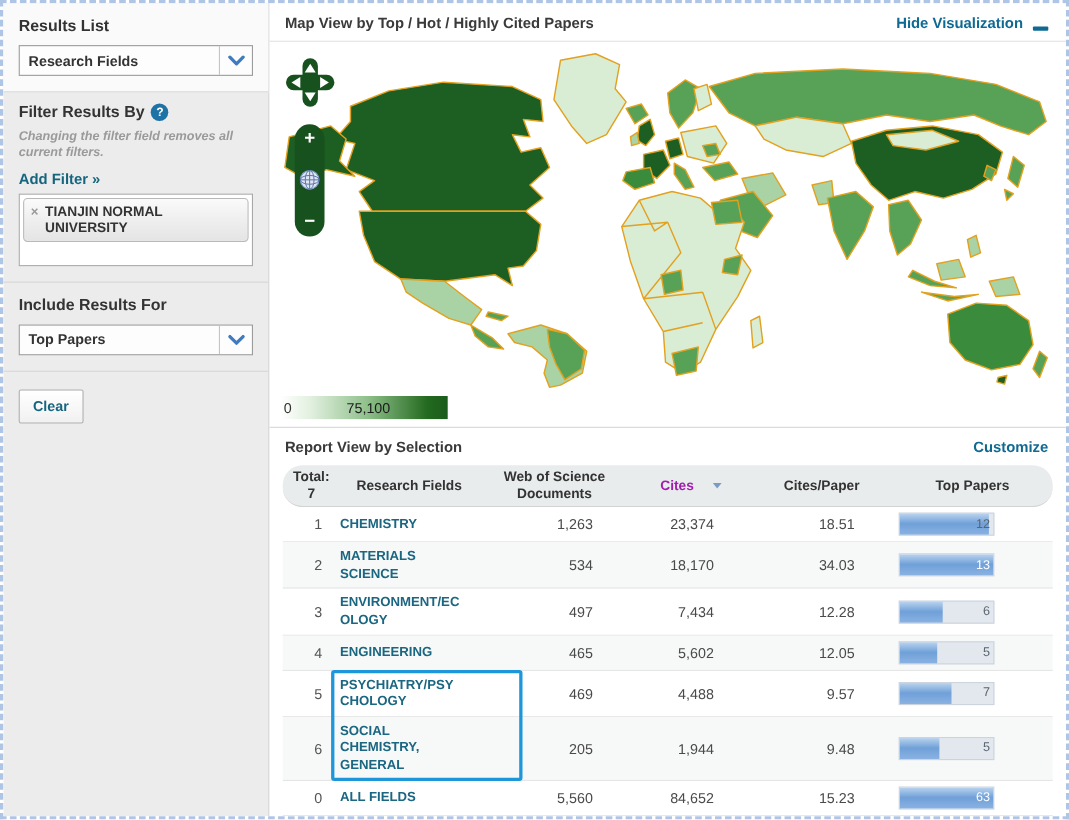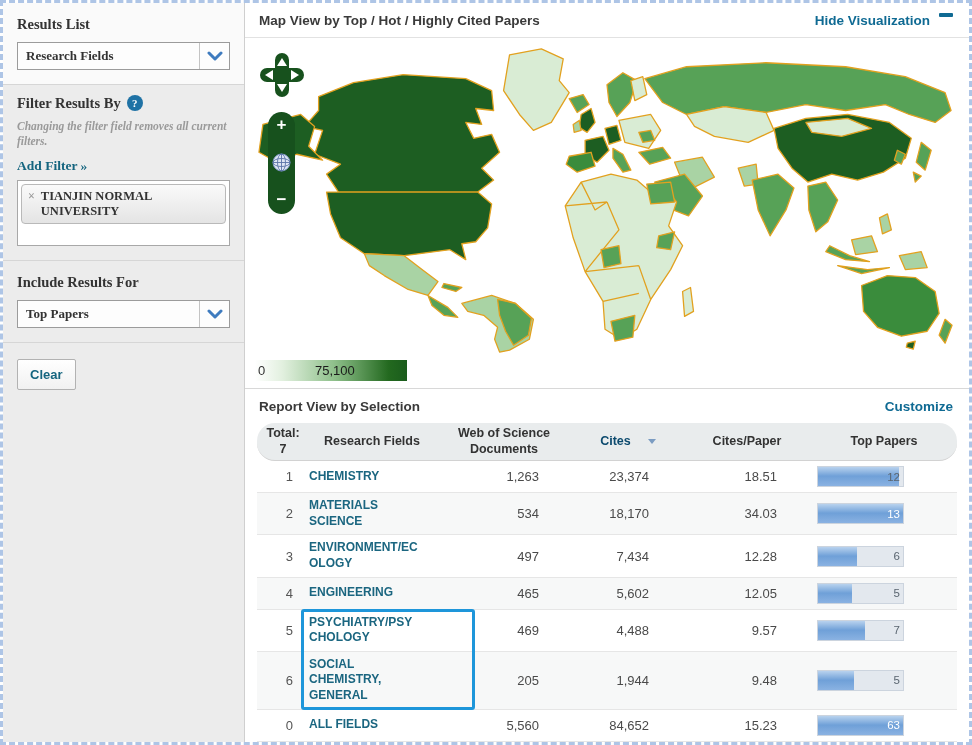--- a/index.html
+++ b/index.html
@@ -2,42 +2,42 @@
 <html><head>
 <meta charset="utf-8">
 <style>
   * { box-sizing: border-box; margin: 0; padding: 0; }
   html,body { width:972px; height:745px; }
   body { font-family: "Liberation Sans", sans-serif; background:#fff; }
   .page { width:972px; height:745px; border:3px dashed #aec5e6; background:#fff; display:flex; overflow:hidden; }
 
   
   .sidebar { width:242px; min-width:242px; background:#ececec; border-right:1px solid #cfcfcf; }
-  .sb-sec { padding:10px 14px 14px 14px; border-bottom:1px solid #d6d6d6;font-family:Liberation Serif, serif; }
+  .sb-sec { padding:10px 14px 14px 14px; border-bottom:1px solid #d6d6d6; }
   .sb-sec1 { background:#fafafa; }
   .sb-title { font-size:14.5px; font-weight:bold; color:#333; margin:3px 0 9px 0; }
   .dropdown { height:28px; background:#fdfdfd; border:1px solid #9b9b9b; display:flex; align-items:center; justify-content:space-between; cursor:pointer; }
   .dropdown .dd-label { font-weight:bold; font-size:13px; color:#333; padding-left:8px; }
   .dd-chev { width:30px; height:100%; border-left:1px solid #c4c4c4; display:flex; align-items:center; justify-content:center; }
   .filter-title-row { display:flex; align-items:flex-start; gap:6px; margin-bottom:7px; }
   .q-icon { width:16px; height:16px; border-radius:50%; background:#1f72a5; color:#fff; font-size:11px; font-weight:bold; display:flex; align-items:center; justify-content:center; cursor:pointer; }
   .note { font-style:italic; font-weight:bold; color:#9a9a9a; font-size:11.5px; line-height:1.3; margin-bottom:7px; }
   .add-filter { display:inline-block; color:#15657f; font-weight:bold; font-size:13.5px; margin-bottom:6px; cursor:pointer; text-decoration:none; }
   .filter-box { background:#fff; border:1px solid #a8a8a8; min-height:66px; padding:3px; }
   .tag { border:1px solid #b9b9b9; border-radius:4px; background:linear-gradient(#fafafa,#e4e4e4); padding:4px 6px; display:flex; gap:6px; align-items:flex-start; }
   .tag-x { color:#999; font-weight:bold; font-size:12px; line-height:15px; cursor:pointer; }
   .tag-label { font-weight:bold; font-size:12.5px; color:#333; line-height:1.2; text-transform:uppercase; }
   .btn-row { display:flex; gap:8px; padding:16px 14px; }
   .btn { background:linear-gradient(#ffffff,#f1f1f1); border:1px solid #b2b2b2; border-radius:2px; padding:7px 12px; font-weight:bold; font-size:13px; color:#15657f; cursor:pointer; font-family:"Liberation Sans",sans-serif; }
 
   
   .main { flex:1; display:flex; flex-direction:column; background:#fff; }
   .panel-header { display:flex; justify-content:space-between; align-items:center; padding:10px 16px 9px 14px; }
   .panel-title { font-weight:bold; font-size:13.5px; color:#3a3a3a; }
-  .teal-link { color:#0f6a93; font-weight:bold; font-size:13.5px; display:flex; align-items:flex-start; gap:9px; cursor:pointer; text-decoration:none; }
+  .teal-link { color:#0f6a93; font-weight:bold; font-size:13.5px; display:flex; align-items:flex-end; gap:9px; cursor:pointer; text-decoration:none; }
   .minus-bar { width:14px; height:4px; background:#0f6a93; border-radius:1px; }
   .map-header { border-bottom:1px solid #e2e2e2; }
 
   .map-area { position:relative; height:322px; }
   .worldmap { position:absolute; left:4px; top:2px; }
   .worldmap path, .worldmap polygon { stroke:#e2a11f; stroke-width:1.3; stroke-linejoin:round; }
   .dk{fill:#1d5e22} .md2{fill:#3a8c3c} .md{fill:#57a257} .lt{fill:#a9d3a4} .pl{fill:#d9ecd4}
   .borderline { fill:none; stroke:#e2a11f; stroke-width:1.1; }
   .map-controls { position:absolute; left:14px; top:14px; z-index:2; width:46px; }
   .zoom-pill { width:27px; height:102px; background:#17511d; border-radius:14px; margin:10px 0 0 9px; display:flex; flex-direction:column; align-items:center; justify-content:space-between; padding:4px 0 6px 0; }
@@ -49,21 +49,21 @@
   .legend-min { position:absolute; left:3px; top:3px; font-size:13px; color:#333; }
   .legend-max { position:absolute; left:60px; top:3px; font-size:13px; color:#1b1b1b; }
 
   .report-hr { border-top:1px solid #d8d8d8; }
 
   
   .table-wrap { margin:0 12px; font-size:13px; }
   .tgrid { display:grid; grid-template-columns:52px 126px 138px 110px 128px 1fr; align-items:center; }
   .thead { background:#e9eced; border-bottom:1px solid #d2d2d2; min-height:36px; padding:3px 0; font-weight:bold; font-size:12.5px; color:#333;border-radius:18px; }
   .th { text-align:center; line-height:1.25; }
-  .th-cites { color:#0c4a6e; display:flex; align-items:center; justify-content:center; gap:17px; cursor:pointer; }
+  .th-cites { color:#a21caf; display:flex; align-items:center; justify-content:center; gap:17px; cursor:pointer; }
   .sort-tri { width:0; height:0; border-left:4px solid transparent; border-right:4px solid transparent; border-top:5px solid #7b9cc2; }
   .row { border-bottom:1px solid #e6e6e6; padding:5px 0; min-height:30px; }
   .row.alt { background:#f7f8f8; }
   .rank { text-align:right; padding-right:16px; color:#555; }
   .field { font-weight:bold; color:#1b6680; font-size:12px; line-height:1.3; width:112px; overflow-wrap:break-word; cursor:pointer; }
   .num { text-align:right; padding-right:34px; color:#4a4a4a; }
   .barcell { padding-left:6px; }
   .bar { position:relative; width:87px; height:21px; background:#e3e8ee; border:1px solid #ccd4de; }
   .fill { height:100%; background:linear-gradient(#b8d2ee 0%,#6fa0d8 48%,#8ab2e2 100%); }
   .barnum { position:absolute; right:3px; top:3.5px; font-size:11.5px; color:#5a6570; }

